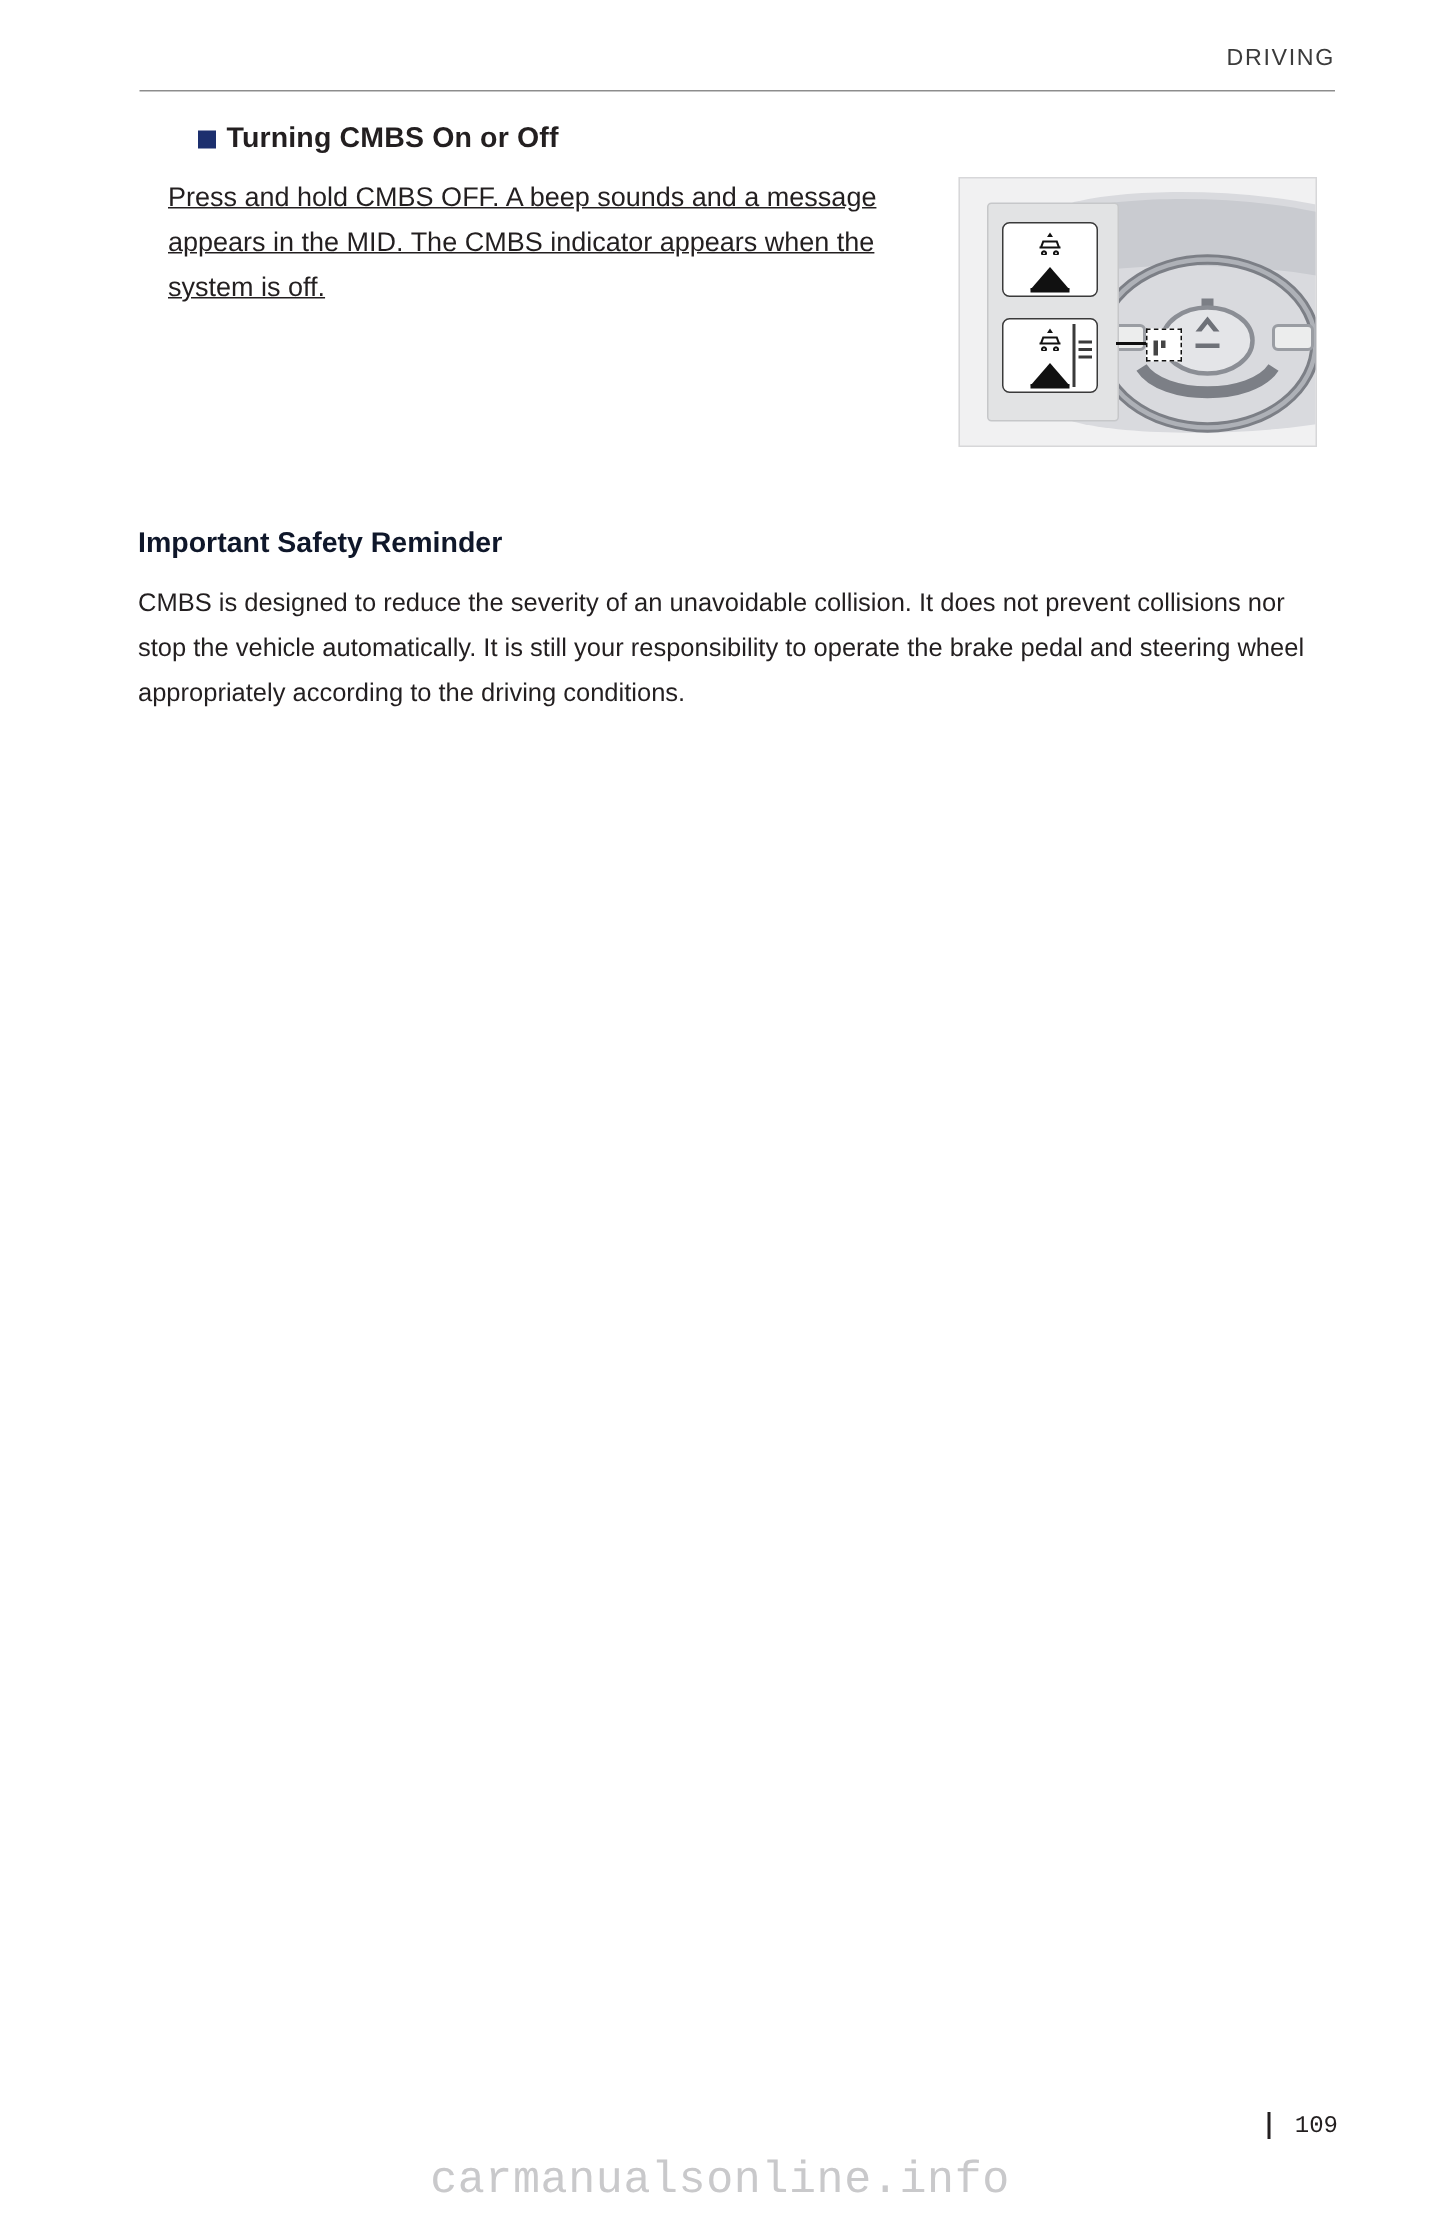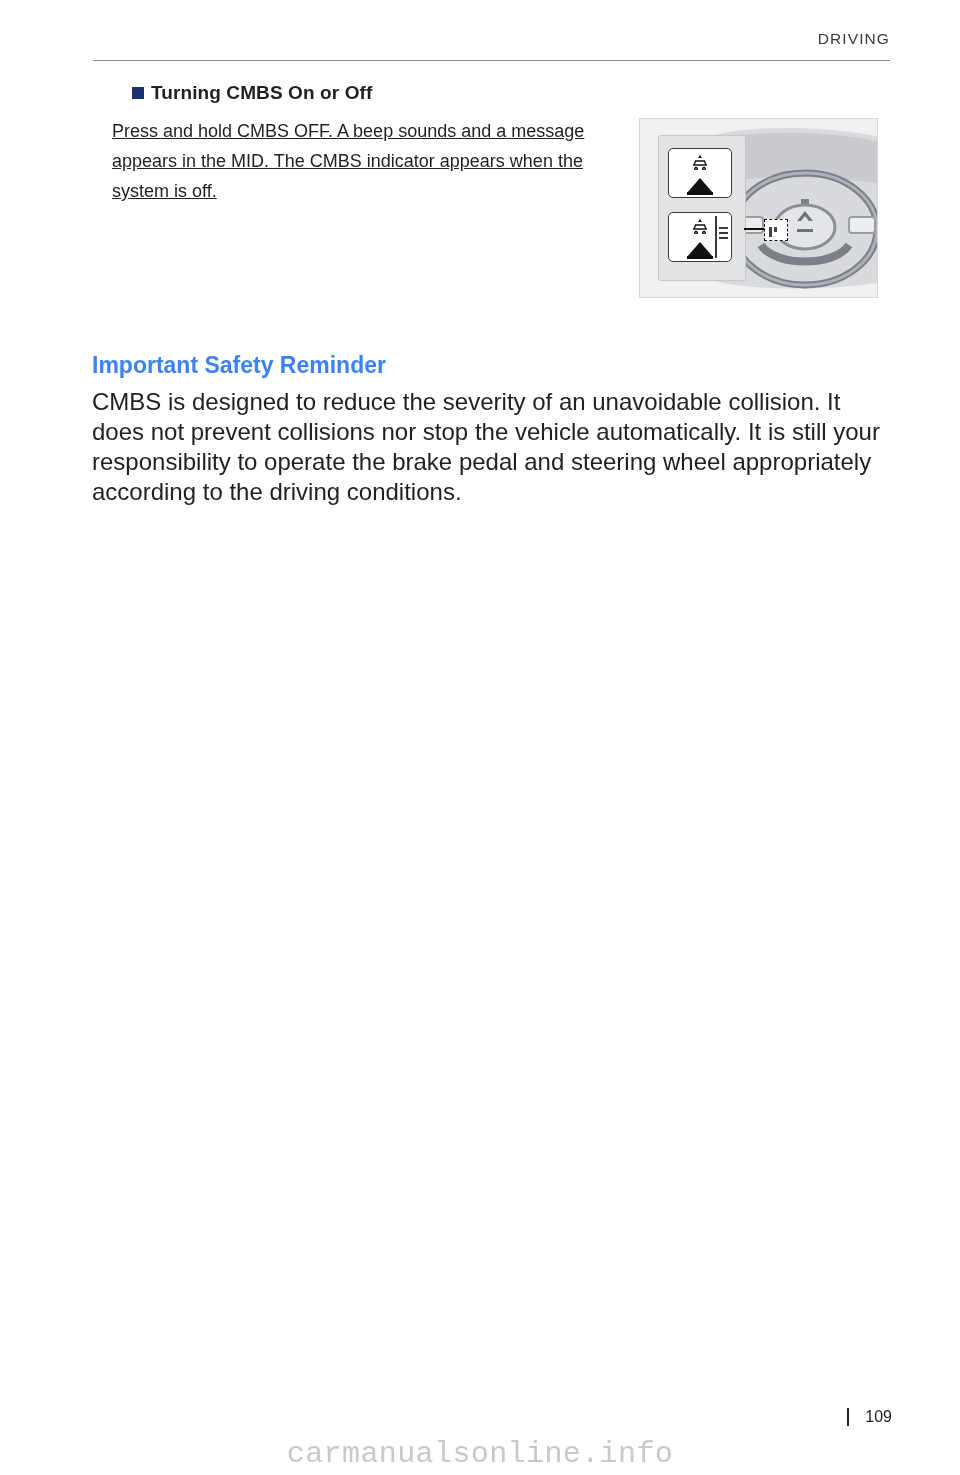--- a/index.html
+++ b/index.html
@@ -202,30 +202,30 @@
     width: 22px;
     height: 1.6px;
     background: #111;
   }
 
   
   .safety-title {
     position: absolute;
     left: 92px;
     top: 352px;
-    font-size: 23px;
+    font-size: 19px;
     font-weight: 700;
-    color: #3b82f6;
+    color: #0f172a;
   }
   .safety-body {
     position: absolute;
     left: 92px;
     top: 387px;
     width: 795px;
-    font-size: 24px;
+    font-size: 17px;
     line-height: 30px;
     color: #231f20;
   }
 
   
   .footer {
     position: absolute;
     left: 0;
     right: 0;
     top: 1408px;
@@ -233,20 +233,21 @@
   }
   .footer-inner {
     position: absolute;
     right: 68px;
     top: 0;
     display: flex;
     align-items: center;
     gap: 16px;
     font-size: 16px;
     color: #231f20;
+    font-family: Liberation Mono, monospace;
   }
   .footer-bar {
     display: inline-block;
     width: 2px;
     height: 18px;
     background: #231f20;
   }
   .watermark {
     position: absolute;
     left: 0;

